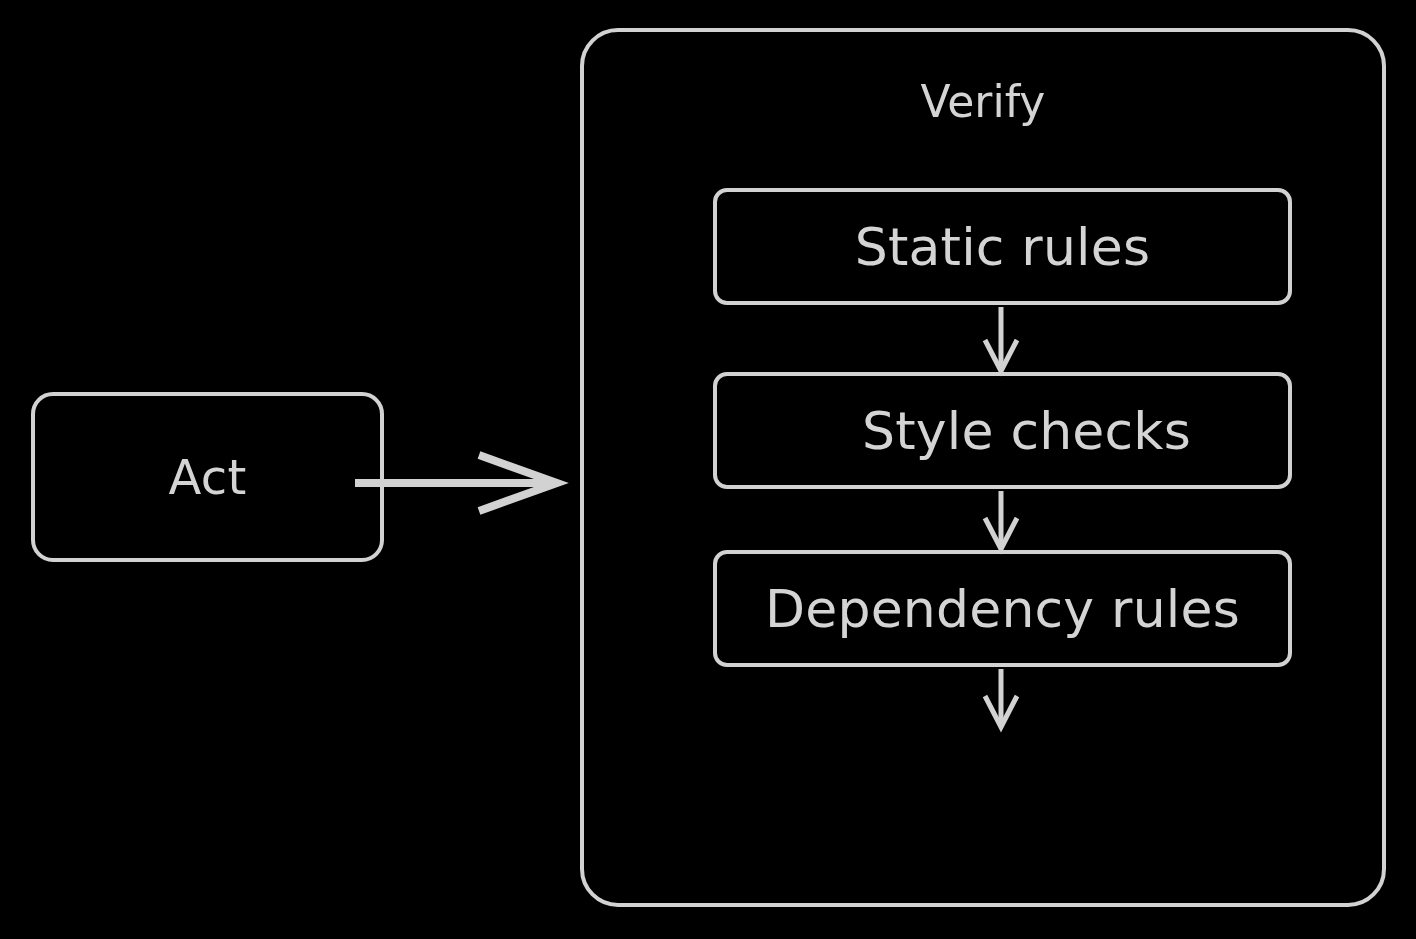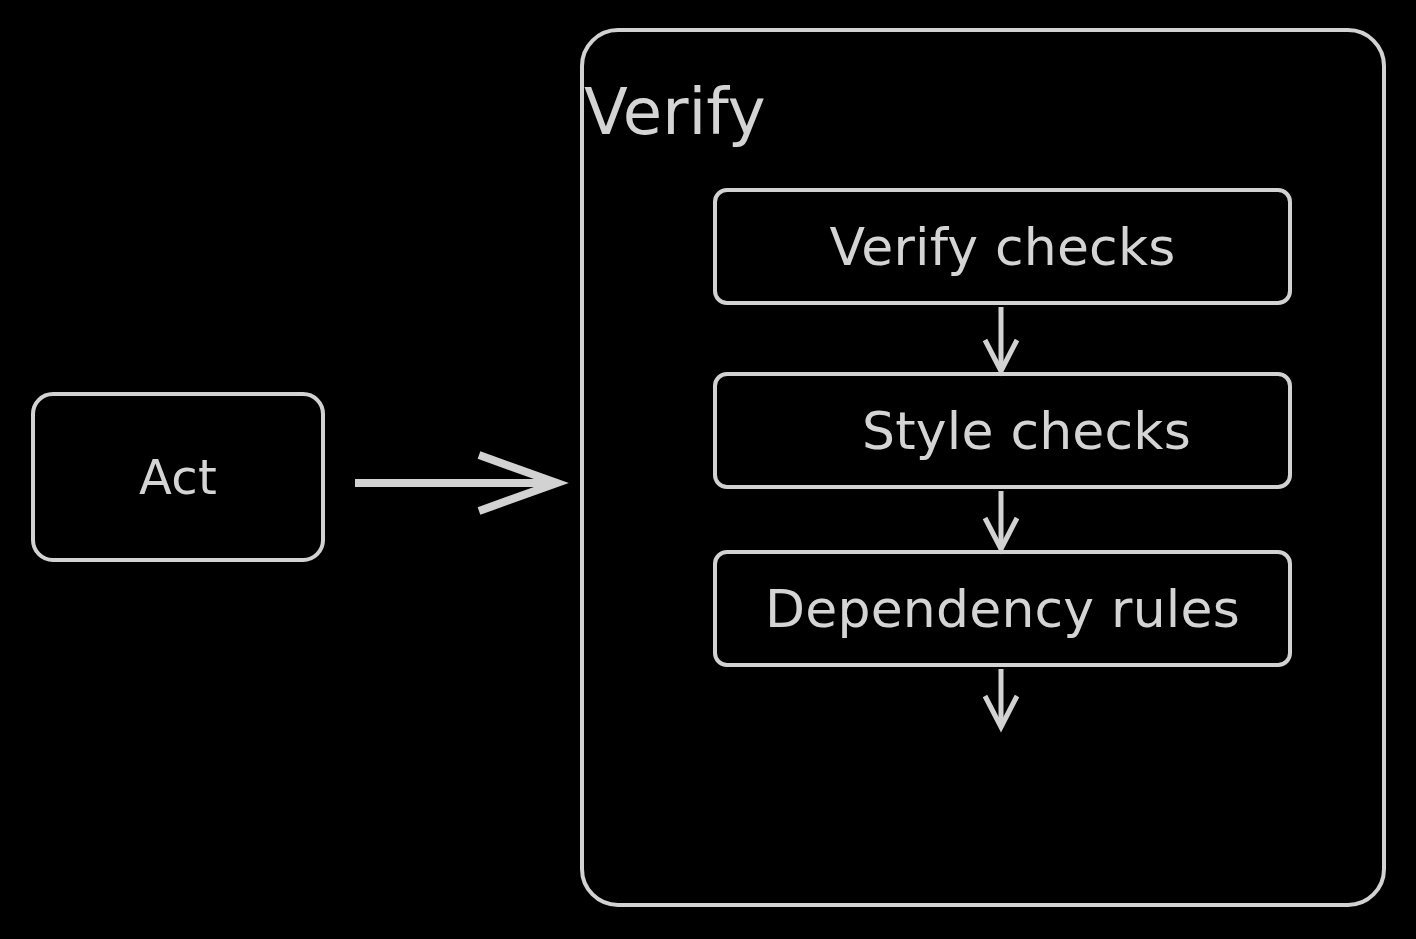--- a/index.html
+++ b/index.html
@@ -37,21 +37,21 @@
     letter-spacing: 0.2px;
     white-space: nowrap;
     line-height: 1;
     text-align: center;
   }
 
   
   #act-node {
     left: 31px;
     top: 392px;
-    width: 294px;
+    width: 353px;
     height: 170px;
     border-radius: 22px;
   }
   #act-node .node-label { font-size: 48px; }
 
   
   #verify-cluster {
     position: absolute;
     left: 580px;
     top: 28px;
@@ -60,23 +60,23 @@
     box-sizing: border-box;
     border: 4px solid #d2d2d2;
     border-radius: 38px;
     background: transparent;
   }
   #verify-title {
     position: absolute;
     left: 0;
     right: 0;
     top: 48px;
-    text-align: left;
+    text-align: center;
     color: #d4d4d4;
-    font-size: 64px;
+    font-size: 44px;
     line-height: 1;
     white-space: nowrap;
   }
 
   
   .step {
     position: absolute;
     left: 713px;
     width: 579px;
     height: 117px;
@@ -106,21 +106,21 @@
 
   <div class="node" id="act-node">
     <span class="node-label">Act</span>
   </div>
 
   <div id="verify-cluster">
     <div id="verify-title">Verify</div>
   </div>
 
   <div class="node step" id="step-static">
-    <span class="node-label">Verify checks</span>
+    <span class="node-label">Static rules</span>
   </div>
 
   <div class="node step" id="step-style">
     <span class="node-label">Style checks</span>
   </div>
 
   <div class="node step" id="step-dependency">
     <span class="node-label">Dependency rules</span>
   </div>
 

